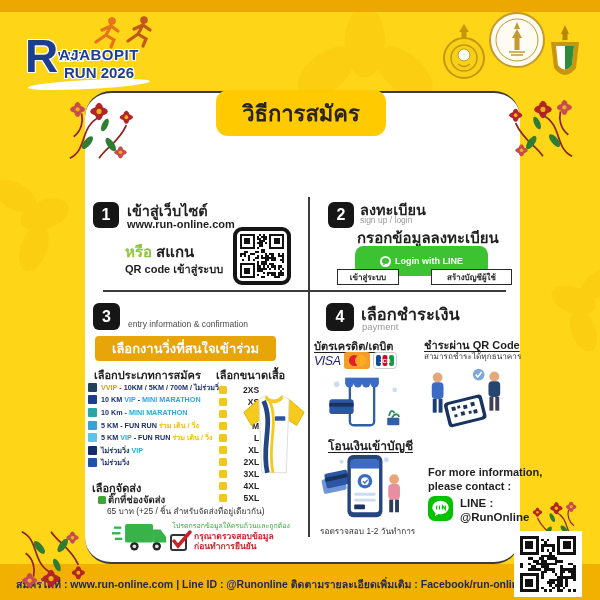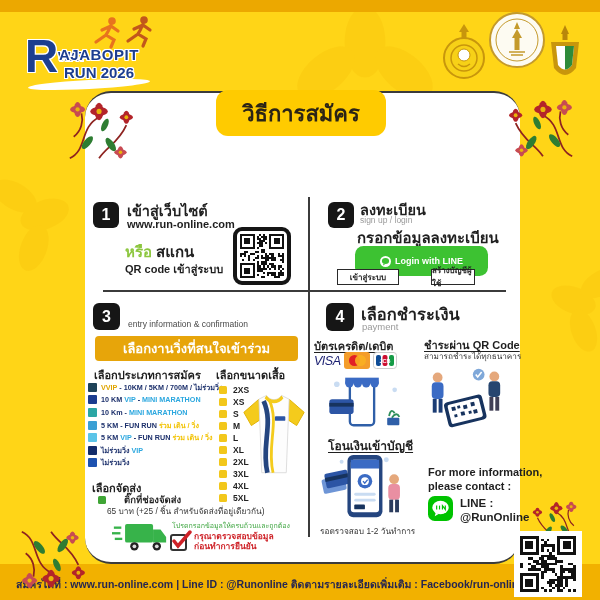--- a/index.html
+++ b/index.html
@@ -60,42 +60,42 @@
 
   
   #s2-num{left:328px;top:202px;}
   #s2-title{left:360px;top:198px;font-size:14.5px;}
   #s2-sub{left:360px;top:215px;font-size:8.5px;}
   #s2-inst{left:357px;top:226px;font-size:15px;}
   #s2-linebtn{left:355px;top:246px;width:133px;height:30px;background:#3DC232;border-radius:8.5px;display:flex;align-items:center;justify-content:center;gap:4px;color:#fff;font-size:9px;font-weight:bold;z-index:2;cursor:pointer;}
   #s2-linebtn svg{width:11px;height:11px;}
   .outline-btn{height:16px;border:1.5px solid #2a2a2a;background:#fff;display:flex;align-items:center;justify-content:center;font-size:8px;font-weight:bold;color:#1f1f1f;z-index:2;cursor:pointer;}
   #s2-btn1{left:337px;top:269px;width:62px;}
-  #s2-btn2{left:431px;top:269px;width:44px;}
+  #s2-btn2{left:431px;top:269px;width:81px;}
 
   
   #s3-num{left:93px;top:303px;width:27px;height:27px;}
   #s3-title{left:128px;top:301px;font-size:14.5px;}
   #s3-sub{left:128px;top:319px;font-size:8.5px;color:#4a4a4a;}
-  #s3-banner{left:95px;top:336px;width:203px;height:25px;background:#E7A50A;border-radius:4px;display:flex;align-items:center;justify-content:center;color:#fff;font-size:13px;font-weight:bold;z-index:2;}
+  #s3-banner{left:95px;top:336px;width:181px;height:25px;background:#E7A50A;border-radius:4px;display:flex;align-items:center;justify-content:center;color:#fff;font-size:13px;font-weight:bold;z-index:2;}
   #s3-racehdr{left:94px;top:366px;font-size:11px;}
   #s3-sizehdr{left:216px;top:366px;font-size:11px;}
   #race-list{left:88px;top:381px;width:218px;z-index:2;}
   .race-row{display:flex;align-items:center;height:12.6px;gap:4px;}
   .race-bullet{width:9px;height:9px;flex:none;border-radius:1px;}
   .race-text{font-size:7.2px;font-weight:bold;white-space:nowrap;}
   .race-text span{white-space:pre;}
   .c-gold{color:#DFA400;}.c-navy{color:#1B2F6B;}.c-cyan{color:#2BA7DF;}.c-yellow{color:#F2C200;}
   #size-list{left:219px;top:384px;z-index:2;}
-  .size-row{display:flex;align-items:center;height:12px;gap:6px;}
+  .size-row{display:flex;align-items:center;height:12px;gap:16px;justify-content:space-between;}
   .size-bullet{width:8px;height:8px;background:#F2C71B;border-radius:1.5px;flex:none;}
   .size-label{font-size:8.5px;font-weight:bold;color:#222;}
   #tshirt{left:241px;top:392px;width:66px;height:86px;z-index:2;}
   #s3-shiphdr{left:92px;top:479px;font-size:11px;}
-  #s3-tickrow{left:98px;top:492px;display:flex;align-items:center;gap:18px;z-index:2;}
+  #s3-tickrow{left:98px;top:492px;display:flex;align-items:center;gap:2px;z-index:2;}
   #s3-tickrow .tickbullet{width:8px;height:8px;background:#3FA535;border-radius:1.5px;}
   #s3-tickrow .ticklabel{font-size:9.5px;font-weight:bold;color:#1f1f1f;}
   #s3-price{left:107px;top:504px;font-size:8.3px;color:#333;}
   #truck{left:112px;top:518px;width:56px;height:38px;z-index:2;}
   #s3-notegreen{left:172px;top:520px;font-size:7px;color:#3DA53F;white-space:nowrap;z-index:2;}
   #warn-check{left:170px;top:530px;width:22px;height:21px;z-index:2;}
   #warn-text{left:194px;top:531px;font-size:8.5px;font-weight:bold;color:#CE2127;line-height:10px;z-index:2;}
 
   
   #s4-num{left:326px;top:303px;width:28px;height:28px;}

